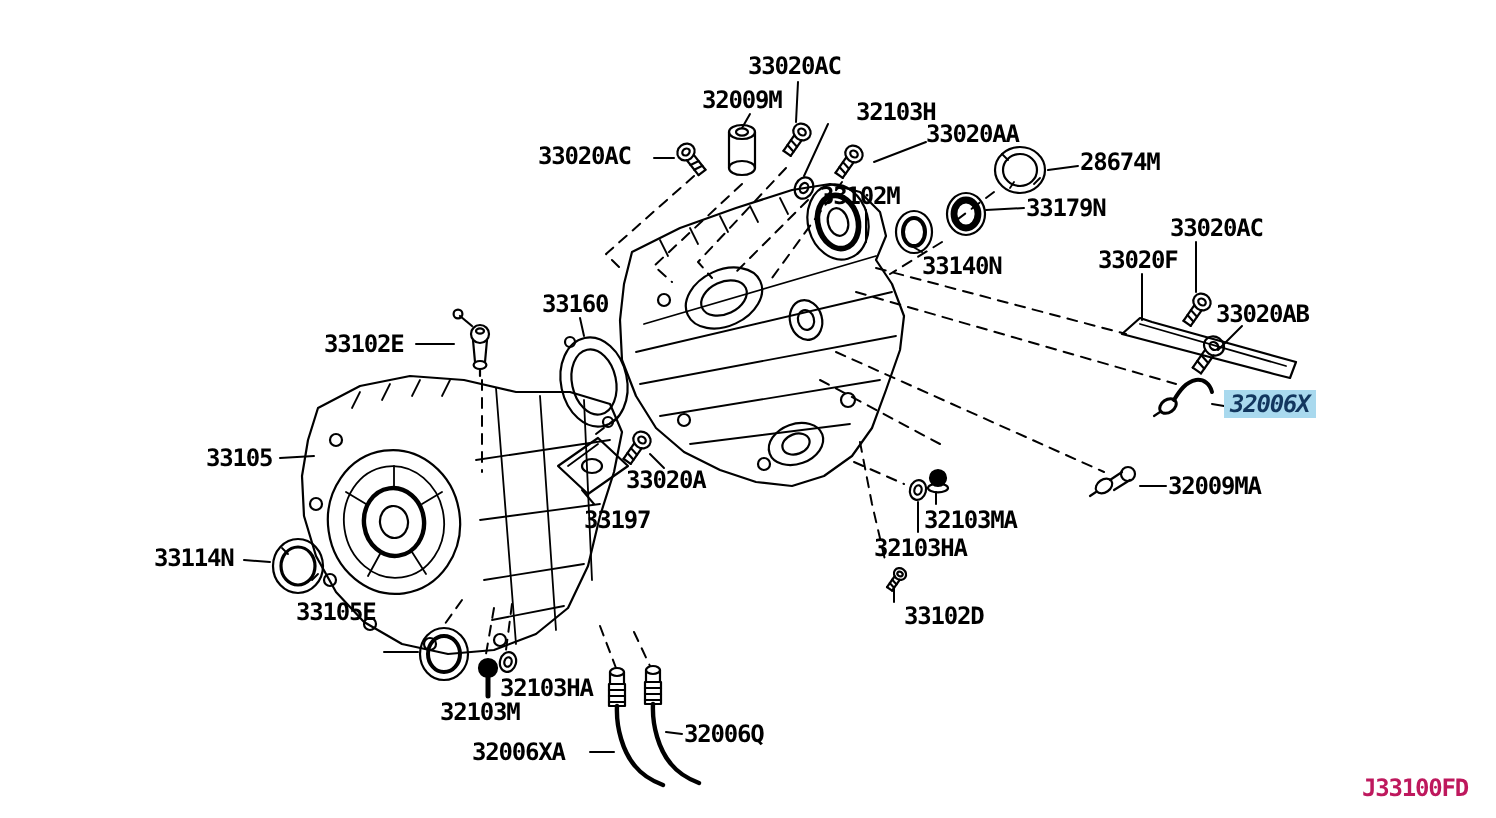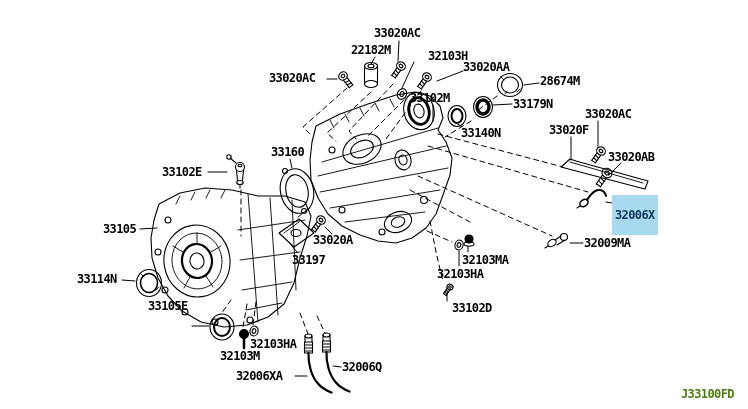--- a/index.html
+++ b/index.html
@@ -5,24 +5,24 @@
   html,body{margin:0;padding:0;background:#ffffff;}
   #stage{
     position:relative;width:748px;height:409px;background:#ffffff;
     font-family:"DejaVu Sans Mono", monospace;overflow:hidden;
   }
   #art{position:absolute;left:0;top:0;}
   .lbl{
     position:absolute;font:700 12px "DejaVu Sans Mono", monospace;
     letter-spacing:-0.6px;color:#000;white-space:nowrap;line-height:12px;
   }
-  .lbl.hl{background:#a9d9ee;color:#12365e;padding:14px 3px;}
+  .lbl.hl{background:#a9d9ee;color:#12365e;padding:1px 3px;font-style:italic;}
   .code{
     position:absolute;font:700 12px "DejaVu Sans Mono", monospace;
-    letter-spacing:-0.6px;color:#4d7c0f;white-space:nowrap;line-height:12px;
+    letter-spacing:-0.6px;color:#be185d;white-space:nowrap;line-height:12px;
   }
   svg *{vector-effect:non-scaling-stroke;}
 </style>
 </head>
 <body>
 
 <div id="stage">
 
   <svg id="art" width="748" height="409" viewBox="0 0 748 409" fill="none" stroke="#000" stroke-width="1.1" stroke-linecap="round" stroke-linejoin="round">
 
@@ -246,21 +246,21 @@
       <path d="M122,280 L135,281"></path>
       <path d="M192,326 L209,326"></path>
       <path d="M325,227 L332,234"></path>
       <path d="M297,252 L291,245"></path>
       <path d="M295,376 L307,376"></path>
       <path d="M341,367 L333,366"></path>
     </g>
   </svg>
 
   <div class="lbl" style="left:374px;top:27px">33020AC</div>
-  <div class="lbl" style="left:351px;top:44px">22182M</div>
+  <div class="lbl" style="left:351px;top:44px">32009M</div>
   <div class="lbl" style="left:428px;top:50px">32103H</div>
   <div class="lbl" style="left:463px;top:61px">33020AA</div>
   <div class="lbl" style="left:269px;top:72px">33020AC</div>
   <div class="lbl" style="left:540px;top:75px">28674M</div>
   <div class="lbl" style="left:410px;top:92px">33102M</div>
   <div class="lbl" style="left:513px;top:98px">33179N</div>
   <div class="lbl" style="left:585px;top:108px">33020AC</div>
   <div class="lbl" style="left:461px;top:127px">33140N</div>
   <div class="lbl" style="left:549px;top:124px">33020F</div>
   <div class="lbl" style="left:608px;top:151px">33020AB</div>

